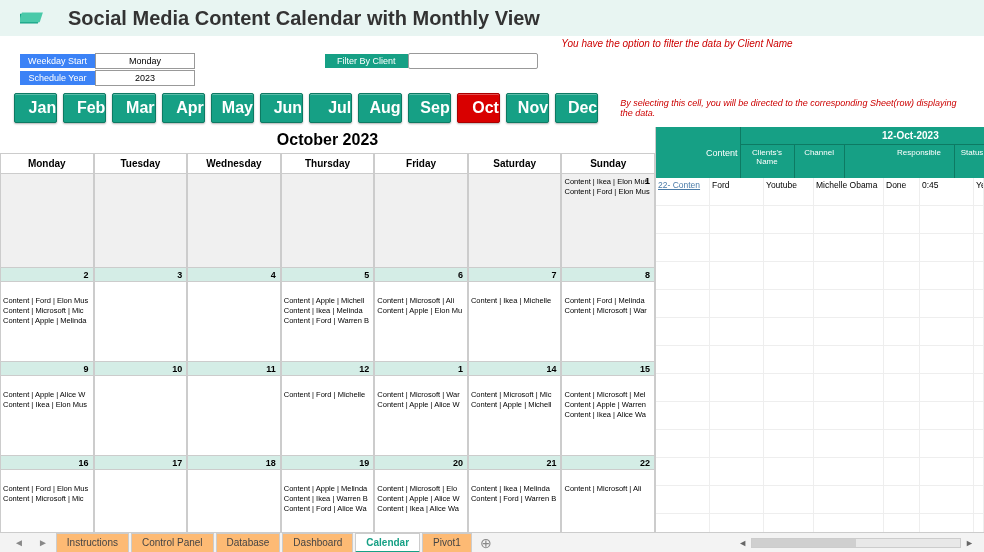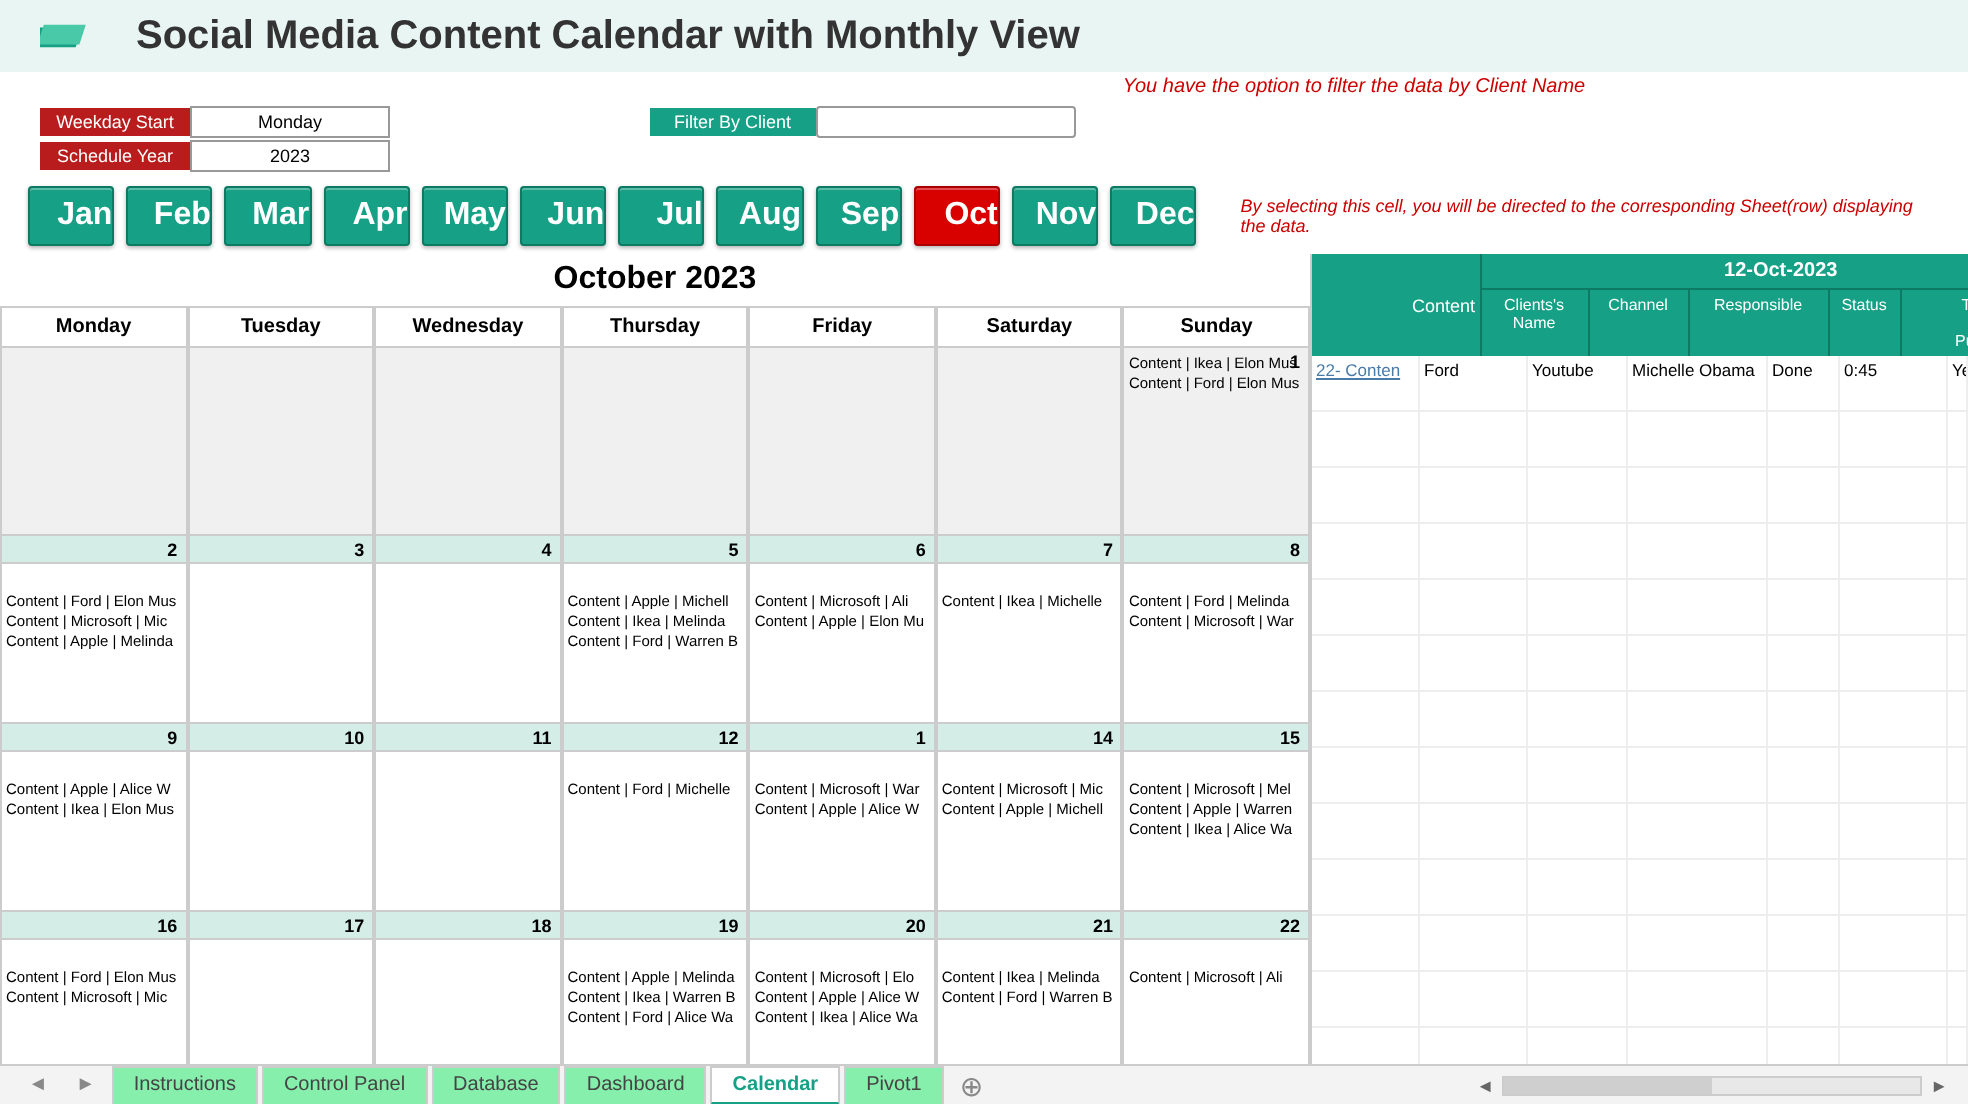--- a/index.html
+++ b/index.html
@@ -5,21 +5,21 @@
   * { box-sizing: border-box; margin: 0; padding: 0; }
   body { font-family: Arial, sans-serif; font-size: 11px; background: #fff; width: 984px; height: 552px; overflow: hidden; position: relative; }
   
   .header { display: flex; align-items: center; padding: 16px 20px; background: #e8f5f2; height: 36px; }
   .header-icon { width: 28px; height: 18px; margin-right: 20px; }
   .header-title { font-size: 20px; font-weight: 600; color: #333; }
   
   .filter-note { color: #c00; font-style: italic; font-size: 10px; text-align: center; margin: 2px 0 2px 370px; }
   
   .controls-row { display: flex; align-items: center; padding: 0 20px; gap: 0; height: 20px; }
-  .ctrl-label { background: #b91c1c; color: #fff; padding: 2px 8px; font-size: 9px; width: 75px; text-align: center; }
+  .ctrl-label { background: #3b82f6; color: #fff; padding: 2px 8px; font-size: 9px; width: 75px; text-align: center; }
   .ctrl-value { border: 1px solid #999; padding: 2px 8px; font-size: 9px; width: 100px; text-align: center; background: #fff; }
   .filter-label { background: #16a085; color: #fff; padding: 2px 12px; font-size: 9px; margin-left: 130px; }
   .filter-input { border: 1px solid #999; width: 130px; height: 16px; background: #fff; border-radius: 2px; }
   
   .controls-row2 { display: flex; align-items: center; padding: 0 20px 4px 20px; height: 18px; }
   
   .months-row { display: flex; padding: 4px 14px; gap: 6px; align-items: center; }
   .month-tab { background: #16a085; color: #fff; padding: 5px 0; width: 46px; text-align: right; font-size: 16px; font-weight: bold; border: 1px solid #0d7a63; border-radius: 2px; cursor: pointer; box-shadow: inset 0 1px 0 rgba(255,255,255,0.3), 0 1px 2px rgba(0,0,0,0.3); }
   .month-tab.active { background: #d90000; border-color: #a00; }
   .select-note { color: #c00; font-style: italic; font-size: 9px; margin-left: 16px; }
@@ -39,30 +39,30 @@
   .cal-content { margin-top: 14px; line-height: 1.3; }
   .cal-cell.dim .cal-content { margin-top: 2px; }
   
   .side-panel { width: 328px; display: flex; flex-direction: column; }
   .side-header { background: #16a085; color: #fff; display: flex; }
   .side-h-content { width: 54px; padding: 12px 2px; text-align: center; font-size: 9px; border-right: 1px solid #0d7a63; display:flex; align-items:center; justify-content:center;margin-left:48px; }
   .side-h-right { flex: 1; }
   .side-date { text-align: center; padding: 3px; font-size: 10px; font-weight: bold; border-bottom: 1px solid #0d7a63; }
   .side-cols { display: flex; }
   .side-col { padding: 3px 2px; font-size: 8px; text-align: center; border-right: 1px solid #0d7a63; }
-  .sc-client { width: 54px; } .sc-channel { width: 50px; } .sc-resp { width: 70px; } .sc-status { width: 36px; } .sc-time { width: 54px; padding-left: 27px; } .sc-over { flex: 1; }
+  .sc-client { width: 54px; } .sc-channel { width: 50px; } .sc-resp { width: 70px; margin-left: 40px; } .sc-status { width: 36px; } .sc-time { width: 54px; padding-left: 27px; } .sc-over { flex: 1; }
   .side-body { flex: 1; overflow: hidden; }
   .side-row { display: flex; height: 28px; border-bottom: 1px solid #eee; font-size: 8.5px; }
   .side-cell { padding: 2px; overflow: hidden; white-space: nowrap; border-right: 1px solid #eee; }
   .side-link { color: #4a7ba8; text-decoration: underline; }
   .sr-content { width: 54px; } .sr-client { width: 54px; } .sr-channel { width: 50px; } .sr-resp { width: 70px; } .sr-status { width: 36px; } .sr-time { width: 54px; } .sr-over { flex: 1; }
   
   .tabs-bar { position: absolute; bottom: 0; left: 0; right: 0; height: 20px; display: flex; align-items: center; background: #f3f3f3; border-top: 1px solid #ccc; padding-left: 8px; gap: 2px; }
   .nav-arrow { padding: 0 6px; color: #888; cursor: pointer; font-size: 10px; }
-  .sheet-tab { padding: 3px 10px; font-size: 10px; background: #86efac; border: 1px solid #ccc; border-bottom: none; cursor: pointer; color: #444; }
+  .sheet-tab { padding: 3px 10px; font-size: 10px; background: #fdba74; border: 1px solid #ccc; border-bottom: none; cursor: pointer; color: #444; }
   .sheet-tab.active { background: #fff; border-bottom: 2px solid #16a085; font-weight: bold; color: #16a085; }
   .add-tab { padding: 0 6px; color: #888; cursor: pointer; font-size: 14px; }
   .scroll-zone { margin-left: auto; display: flex; align-items: center; padding-right: 6px; }
   .scroll-arrow { padding: 0 4px; color: #666; cursor: pointer; font-size: 9px; }
   .scroll-track { width: 210px; height: 10px; background: #e8e8e8; border: 1px solid #ccc; position: relative; }
   .scroll-thumb { position: absolute; left: 0; top: 0; width: 50%; height: 100%; background: #cfcfcf; }
 </style>
 </head>
 <body>
 

